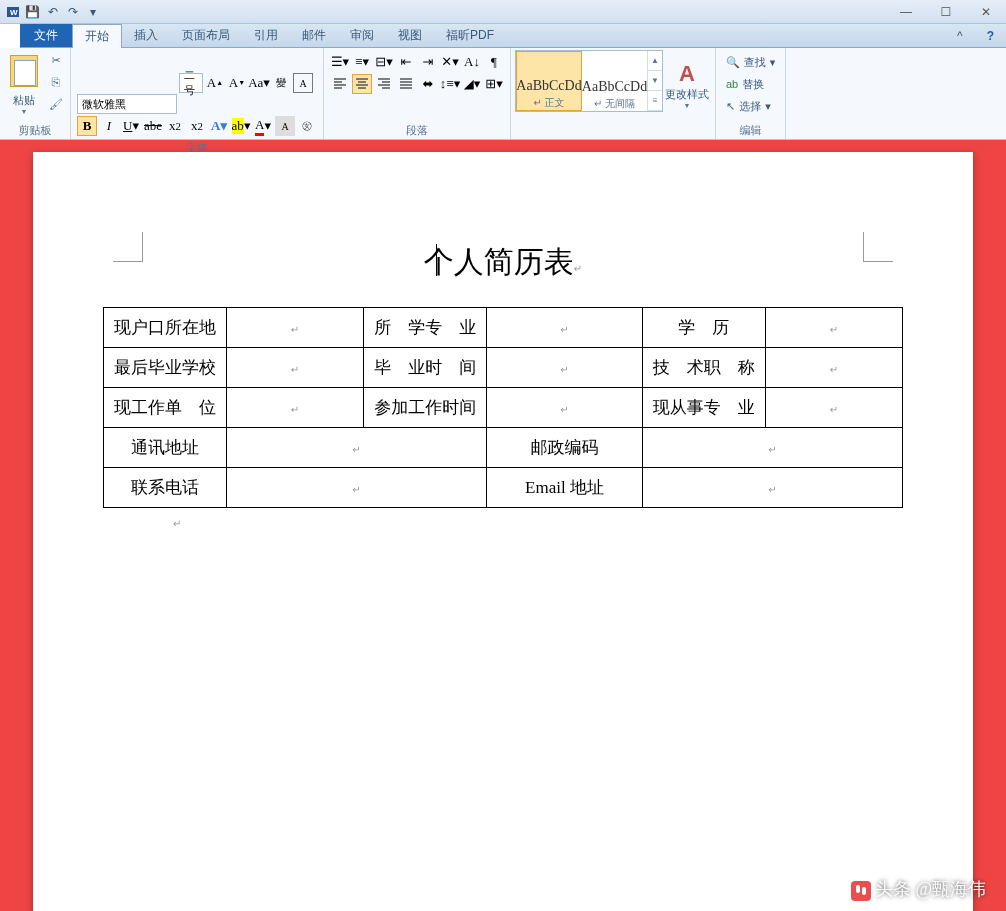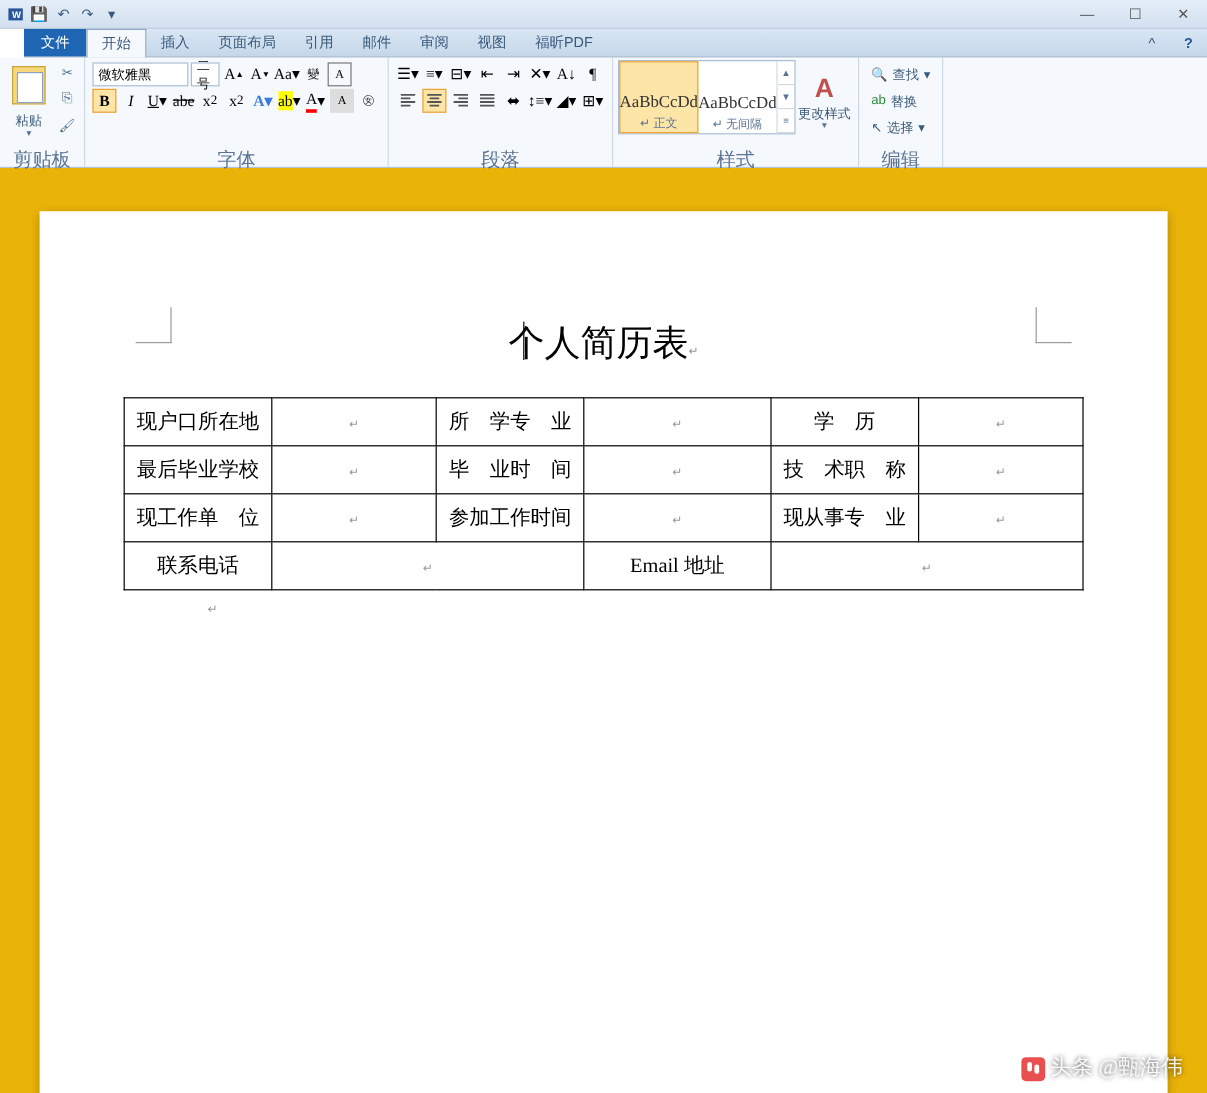--- a/index.html
+++ b/index.html
@@ -16,33 +16,33 @@
 
 .tabs { height: 24px; background: linear-gradient(#d9e6f3,#c4d7ea); display: flex; align-items: stretch; border-bottom: 1px solid #8fa8c1; margin-left: 20px; }
 .file-tab { background: #1e66b4; color: #fff; padding: 0 14px; display: flex; align-items: center; font-size: 12px; }
 .tab { padding: 0 12px; display: flex; align-items: center; color: #3b5a7a; cursor: pointer; font-size: 12px; }
 .tab.active { background: #f5f9fd; border: 1px solid #8fa8c1; border-bottom: none; margin-bottom: -1px; }
 
 
 .ribbon { height: 92px; background: #f5f9fd; display: flex; border-bottom: 1px solid #b1c4d7; }
 .group { border-right: 1px solid #cdd9e5; padding: 2px 4px 0 4px; display: flex; flex-direction: column; }
 .group-body { flex: 1; display: flex; align-items: flex-start; }
-.group-label { height: 16px; font-size: 16px; color: #5a7393; text-align: center; position: relative; }
+.group-label { height: 16px; font-size: 11px; color: #5a7393; text-align: center; position: relative; }
 
 
 .big-btn { display: flex; flex-direction: column; align-items: center; justify-content: center; width: 40px; height: 70px; cursor: pointer; }
 .paste-icon { width: 28px; height: 32px; background: #f6d77a; border: 1px solid #c9a33a; position: relative; }
 .paste-icon::before { content:""; position:absolute; top:4px; left:3px; width:20px; height:24px; background:#fff; border:1px solid #8aa3c5; }
 .small-col { display:flex; flex-direction:column; gap:2px; padding-left:2px; }
 .sm-btn { width:20px; height:20px; border:1px solid transparent; display:flex; align-items:center; justify-content:center; cursor:pointer; color:#4a6a8a; font-size:11px; }
 
 
 .font-row { display:flex; gap:2px; margin-bottom:2px; align-items:center; }
 .combo { height:20px; border:1px solid #a8bdd4; background:#fff; display:flex; align-items:center; padding:0 4px; font-size:11px; cursor:pointer; }
-.font-name { width:80px; }
+.font-name { width:100px;margin-top:42px; }
 .font-size { width:24px; }
 .rb { width:20px; height:20px; border:1px solid transparent; display:flex; align-items:center; justify-content:center; cursor:pointer; font-family:"Times New Roman",serif; font-size:13px; }
 .rb.active { border-color:#e8a33a; background:#fde5a8; }
 .rb svg { width:14px; height:14px; }
 
 
 .para-row { display:flex; gap:2px; margin-bottom:2px; }
 
 
 .style-gal { display:flex; border:1px solid #a8bdd4; background:#fff; height:62px; }
@@ -52,21 +52,21 @@
 .style-prev.big { font-size:20px; font-weight:bold; }
 .style-name { font-size:10px; color:#5a7393; margin-top:2px; }
 .gal-scroll { width:14px; display:flex; flex-direction:column; }
 .gal-scroll div { flex:1; border-bottom:1px solid #d0dce8; display:flex; align-items:center; justify-content:center; font-size:8px; color:#5a7393; cursor:pointer; }
 
 
 .edit-col { display:flex; flex-direction:column; gap:2px; padding:2px; }
 .edit-btn { height:20px; display:flex; align-items:center; gap:4px; padding:0 4px; cursor:pointer; font-size:11px; color:#3b5a7a; }
 
 
-.doc-area { height: 771px; background:#eab308; overflow:auto; display:flex; justify-content:center; padding-top:36px; }
+.doc-area { height: 771px; background:#ef4444; overflow:auto; display:flex; justify-content:center; padding-top:12px; }
 .page { width:940px; min-height:900px; background:#fff; box-shadow:0 2px 8px rgba(0,0,0,.3); padding:90px 70px 40px 70px; position:relative; }
 .corner-mark { position:absolute; width:30px; height:30px; }
 .cm-tl { top:80px; left:80px; border-right:1px solid #999; border-bottom:1px solid #999; }
 .cm-tr { top:80px; right:80px; border-left:1px solid #999; border-bottom:1px solid #999; }
 
 .doc-title { text-align:center; font-size:30px; font-family:"SimSun"; margin-bottom:24px; position:relative; }
 .cursor { position:absolute; left:333px; top:2px; width:1px; height:32px; background:#000; }
 
 .tbl { width:100%; border-collapse:collapse; font-family:"SimSun"; font-size:17px; }
 .tbl td { border:1px solid #000; padding:8px 10px; text-align:center; vertical-align:middle; }
@@ -228,21 +228,20 @@
           <div>▼</div>
           <div>≡</div>
         </div>
       </div>
       <div class="big-btn" style="width:48px">
         <div style="font-size:22px;color:#c0504d;font-weight:bold">A</div>
         <div style="font-size:11px;color:#3b5a7a">更改样式</div>
         <div style="font-size:7px;color:#5a7393">▼</div>
       </div>
     </div>
-    <div class="group-label">样式</div>
   </div>
 
   <div class="group">
     <div class="group-body">
       <div class="edit-col">
         <div class="edit-btn"><span>🔍</span><span>查找</span>▾</div>
         <div class="edit-btn">
             <span style="color:#2a8a3a">ab</span>
             <span>替换</span>
           </div>
@@ -283,20 +282,26 @@
       </tr>
       <tr>
         <td class="lbl">现工作单　位</td>
         <td><span class="pm">↵</span></td>
         <td class="lbl">参加工作时间</td>
         <td><span class="pm">↵</span></td>
         <td class="lbl">现从事专　业</td>
         <td><span class="pm">↵</span></td>
       </tr>
       <tr>
+        <td class="lbl">通讯地址</td>
+        <td colspan="2"><span class="pm">↵</span></td>
+        <td class="lbl">邮政编码</td>
+        <td colspan="2"><span class="pm">↵</span></td>
+      </tr>
+      <tr>
         <td class="lbl">联系电话</td>
         <td colspan="2"><span class="pm">↵</span></td>
         <td class="lbl">Email 地址</td>
         <td colspan="2"><span class="pm">↵</span></td>
       </tr>
     </tbody>
       </table>
     <div style="margin-top:8px;padding-left:70px"><span class="pm">↵</span></div>
   </div>
 </div>

